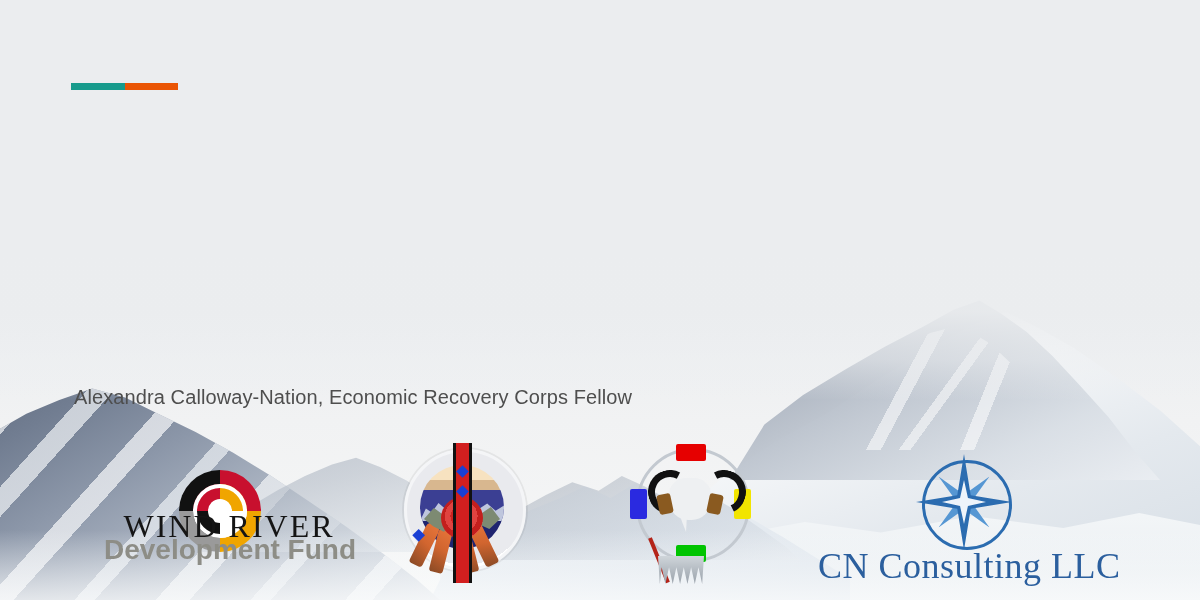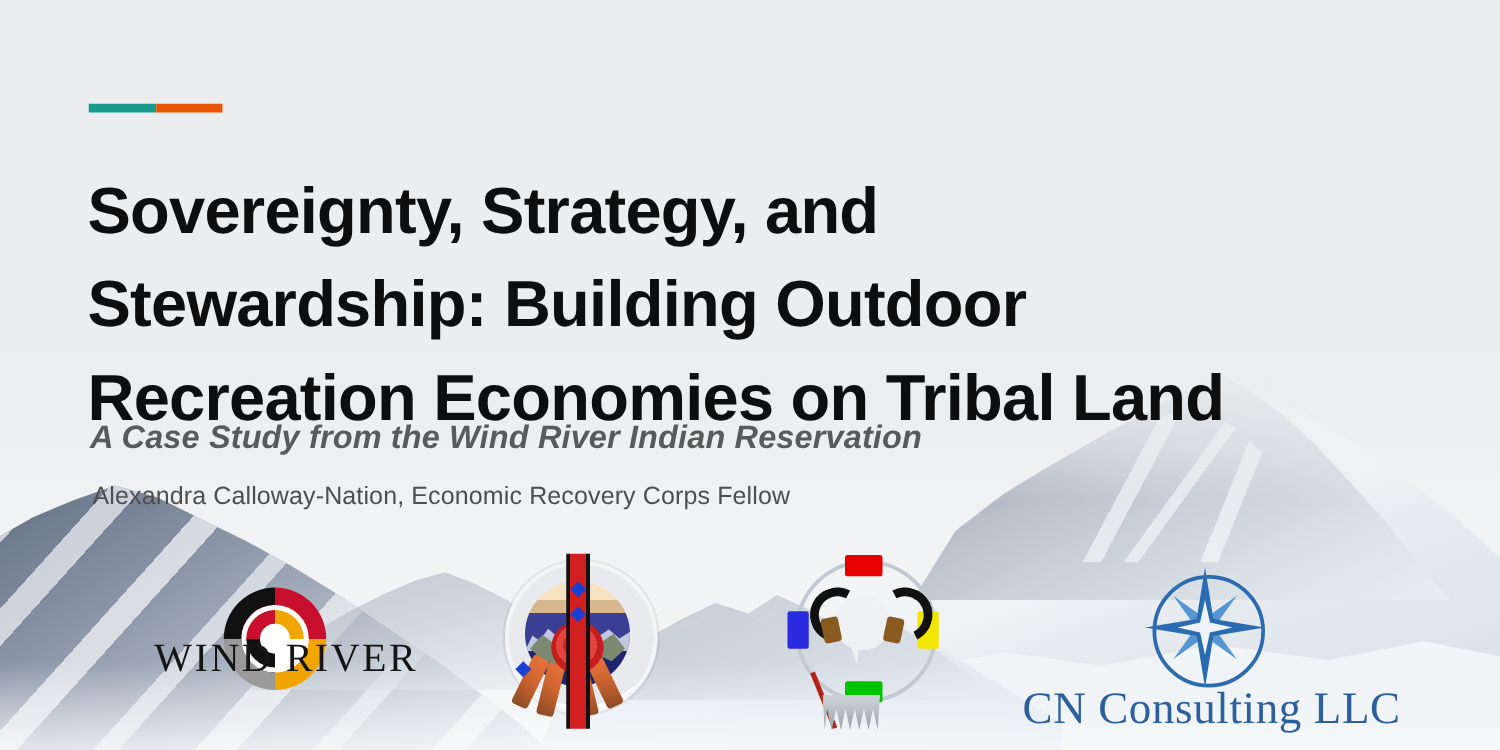--- a/index.html
+++ b/index.html
@@ -292,33 +292,28 @@
     <div class="peak peak-left-ridge"></div>
     <div class="peak foot-haze"></div>
   </div>
   <div class="top-fade"></div>
 
   <div class="accent">
     <div class="seg teal"></div>
     <div class="seg orange"></div>
   </div>
 
-  <h1 class="title">
-    <span class="tl">Sovereignty, Strategy, and</span>
-    <span class="tl">Stewardship: Building Outdoor</span>
-    <span class="tl">Recreation Economies on Tribal Land</span>
-  </h1>
-
-  <div class="subtitle">A Case Study from the Wind River Indian Reservation</div>
+
 
   <div class="author">Alexandra Calloway-Nation, Economic Recovery Corps Fellow</div>
 
   <div class="logo wrdf">
     <div class="wheel"></div>
     <div class="wr-top">WIND RIVER</div>
+    <div class="wr-mid">Development Fund</div>
   </div>
 
   <div class="logo shoshone">
     <div class="disc"></div>
     <div class="inner">
       <div class="mtns"></div>
     </div>
     <div class="feather f1"></div>
     <div class="feather f2"></div>
     <div class="feather f4"></div>

